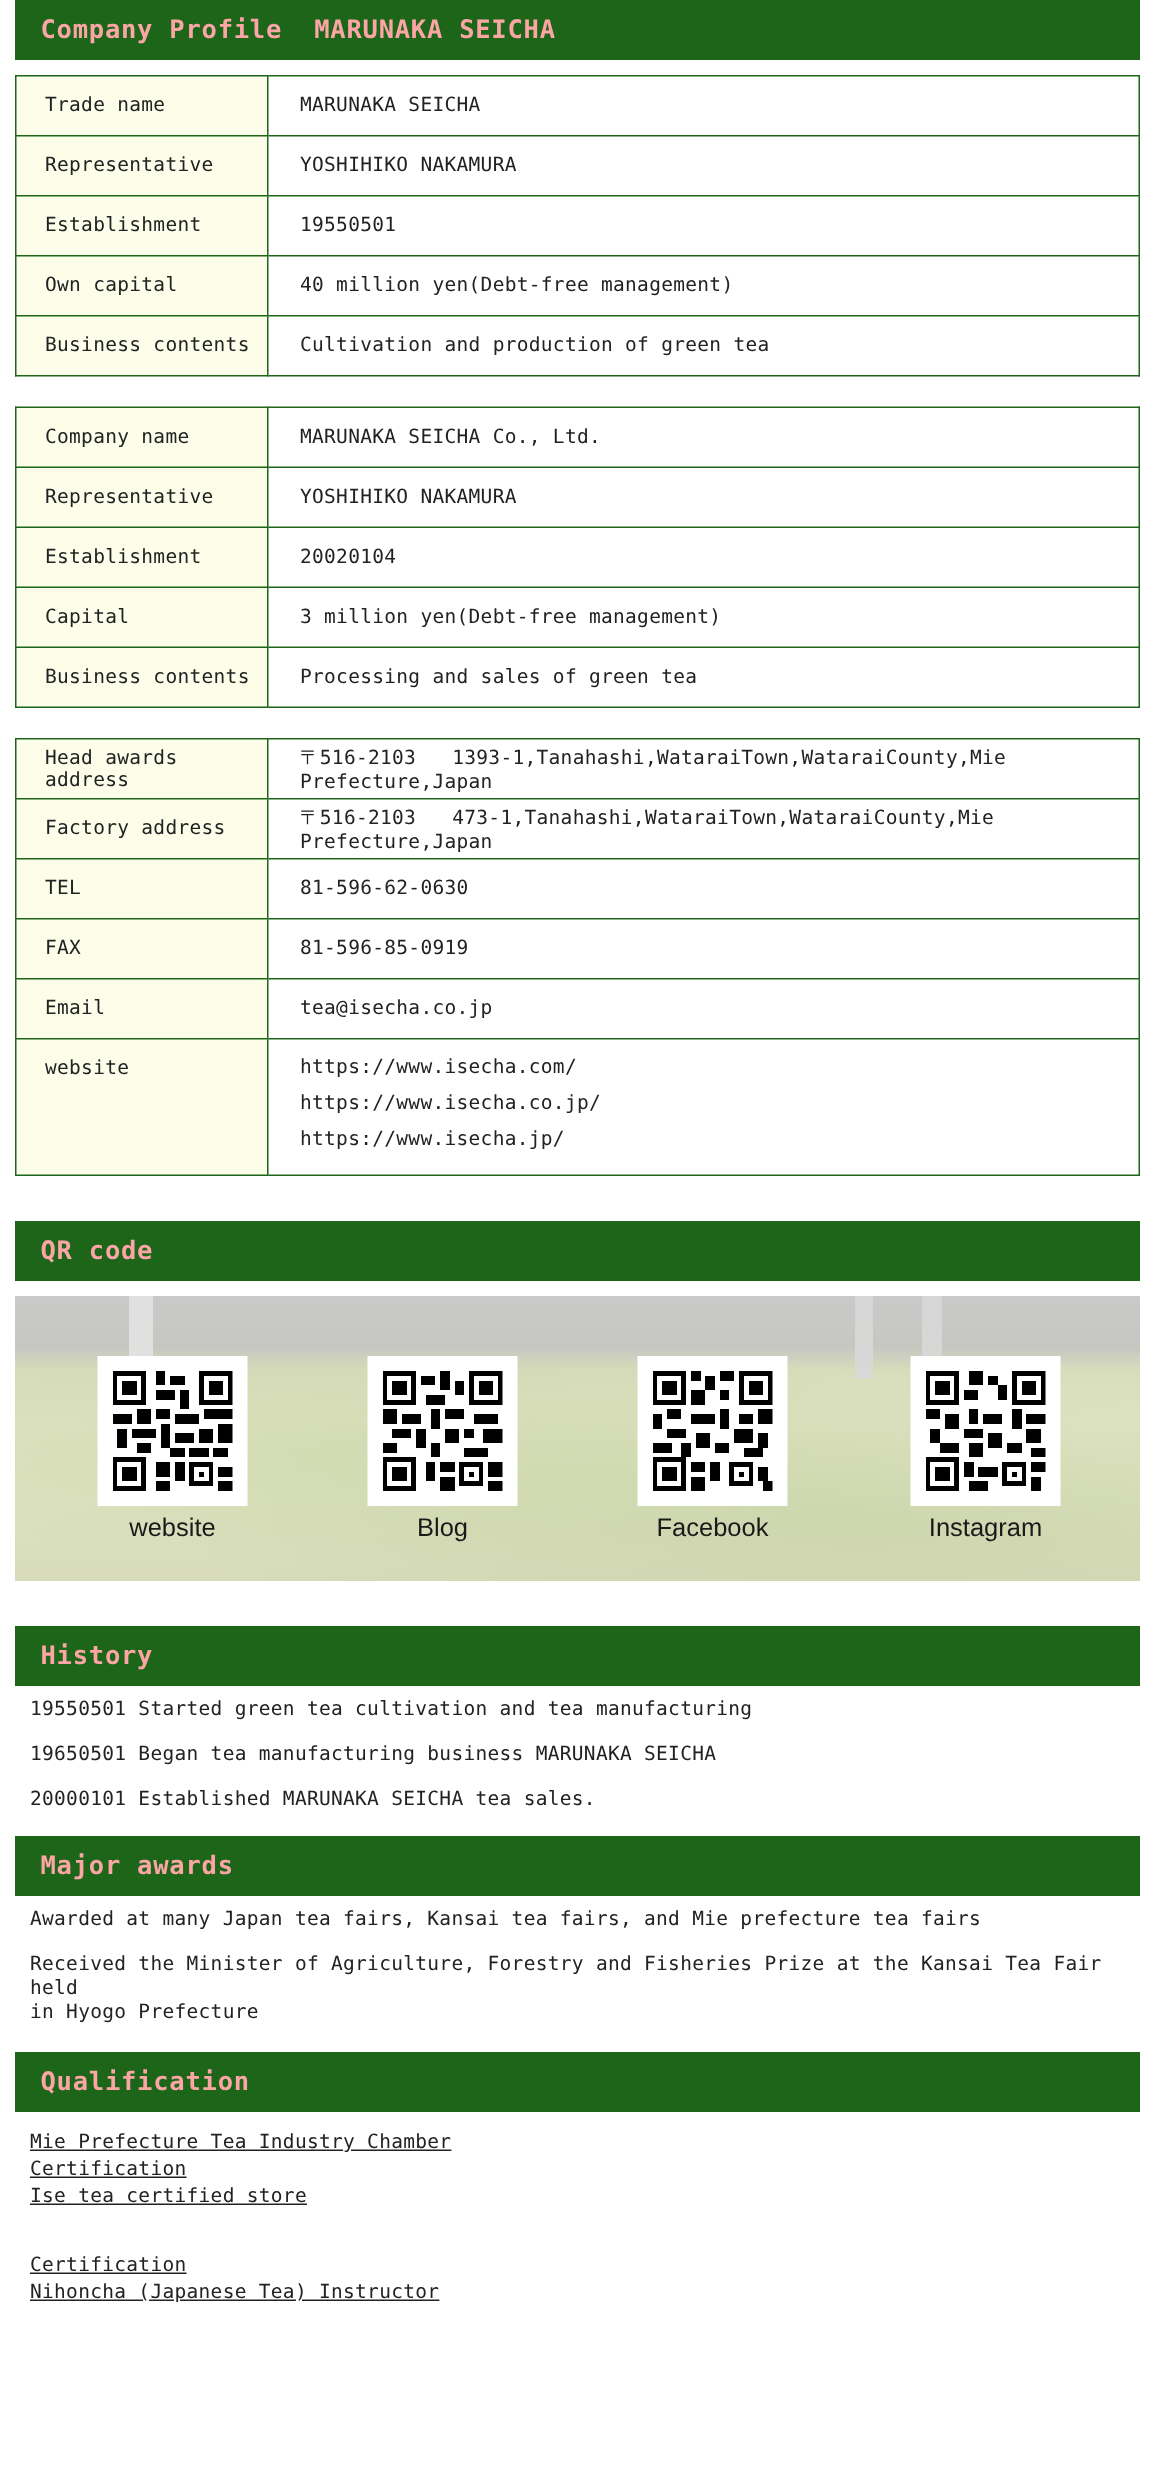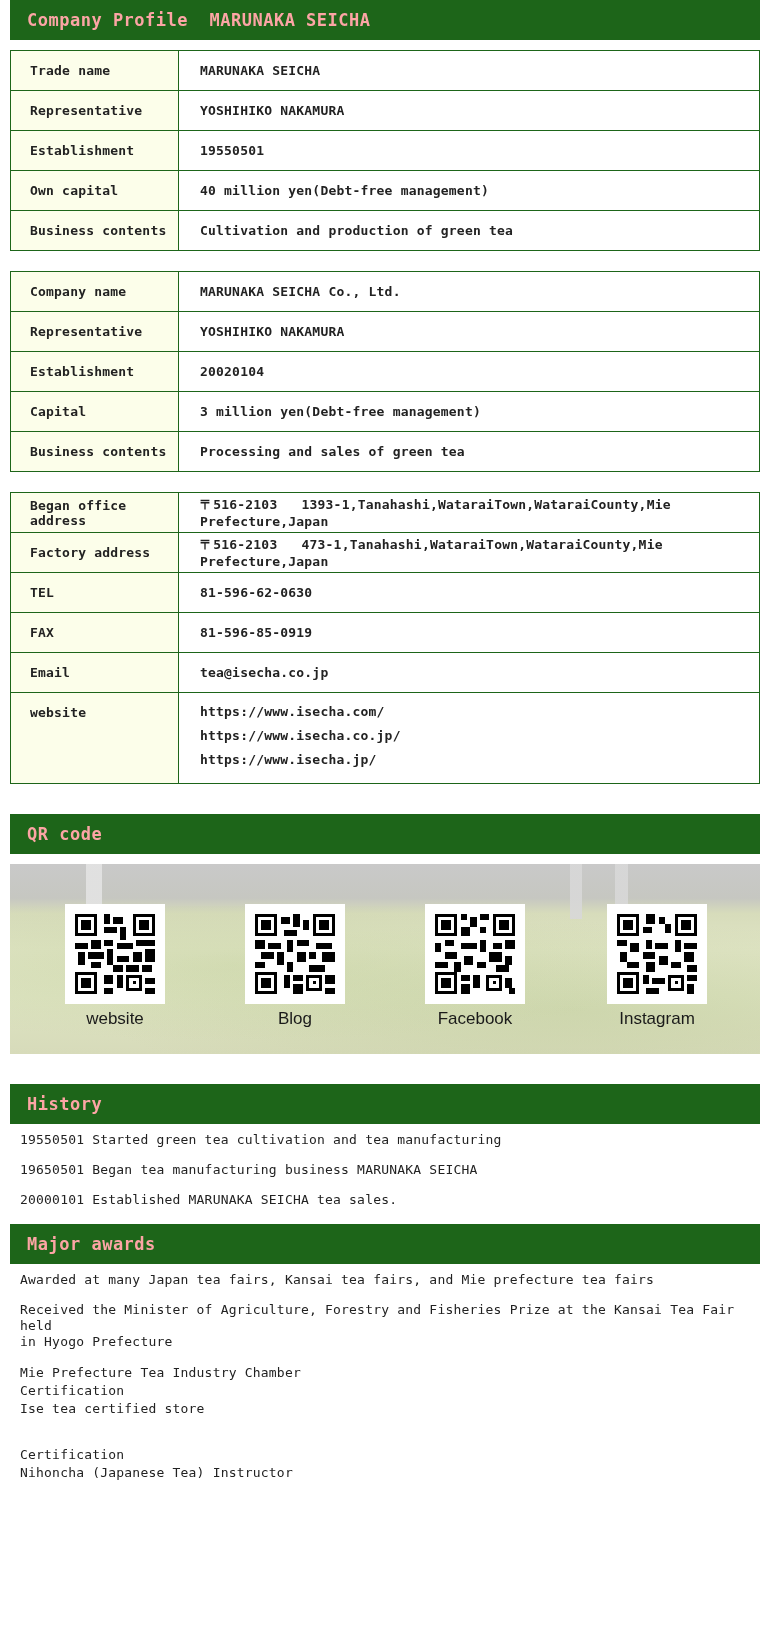--- a/index.html
+++ b/index.html
@@ -19,21 +19,20 @@
     font-size: 17px;
     font-weight: bold;
     letter-spacing: 0.5px;
   }
   .header-main { margin-top: 0; }
   .profile-table {
     width: 100%;
     border-collapse: collapse;
     border: 1px solid #1d6519;
     margin-top: 10px;
-    font-weight: bold;
   }
   .profile-table.first { margin-top: 10px; }
   .profile-table.gap { margin-top: 20px; border-radius: 29px; }
   .profile-table td {
     border: 1px solid #1d6519;
     height: 40px;
     font-size: 13px;
     vertical-align: middle;
     letter-spacing: 0.2px;
   }
@@ -87,21 +86,21 @@
     margin-left: -20px; margin-right: -20px;
   }
 
   .history-header { margin-top: 30px; }
   .text-list { padding-left: 10px; padding-top: 8px; }
   .text-list p {
     font-size: 13px; line-height: 16px; margin-bottom: 14px; letter-spacing: 0.2px;
   }
   .awards-header { margin-top: 16px; }
   .qual-header { margin-top: 18px; }
-  .qual-block { padding-left: 10px; padding-top: 0; }
+  .qual-block { padding-left: 10px; padding-top: 12px; text-decoration: underline; }
   .qual-block .group { margin-bottom: 28px; }
   .qual-block .line { display: block; font-size: 13px; line-height: 18px; letter-spacing: 0.2px; }
 </style>
 </head>
 <body>
 
 <div class="page">
 
   <div class="section-header header-main">
     <span>Company Profile&nbsp;&nbsp;MARUNAKA SEICHA</span>
@@ -153,21 +152,21 @@
     <tr>
       <td class="label">Business contents</td>
       <td class="value">Processing and sales of green tea</td>
     </tr>
   </tbody>
     </table>
 
   <table class="profile-table gap">
     <tbody>
         <tr>
-      <td class="label">Began office address</td>
+      <td class="label">Head awards address</td>
       <td class="value">〒516-2103&nbsp;&nbsp;&nbsp;1393-1,Tanahashi,WataraiTown,WataraiCounty,Mie Prefecture,Japan</td>
     </tr>
     <tr>
       <td class="label">Factory address</td>
       <td class="value">〒516-2103&nbsp;&nbsp;&nbsp;473-1,Tanahashi,WataraiTown,WataraiCounty,Mie Prefecture,Japan</td>
     </tr>
     <tr>
       <td class="label">TEL</td>
       <td class="value">81-596-62-0630</td>
     </tr>
@@ -385,20 +384,23 @@
     <span>Major awards</span>
   </div>
   <div class="text-list">
     <p>Awarded at many Japan tea fairs, Kansai tea fairs, and Mie prefecture tea fairs</p>
     <p>
       <span style="display:block">Received the Minister of Agriculture, Forestry and Fisheries Prize at the Kansai Tea Fair held</span>
       <span style="display:block">in Hyogo Prefecture</span>
     </p>
   </div>
 
+  <div class="section-header qual-header">
+    <span>Qualification</span>
+  </div>
   <div class="qual-block">
     <div class="group">
       <span class="line">Mie Prefecture Tea Industry Chamber</span>
       <span class="line">Certification</span>
       <span class="line">Ise tea certified store</span>
     </div>
     <div class="group">
       <span class="line">Certification</span>
       <span class="line">Nihoncha (Japanese Tea) Instructor</span>
     </div>

